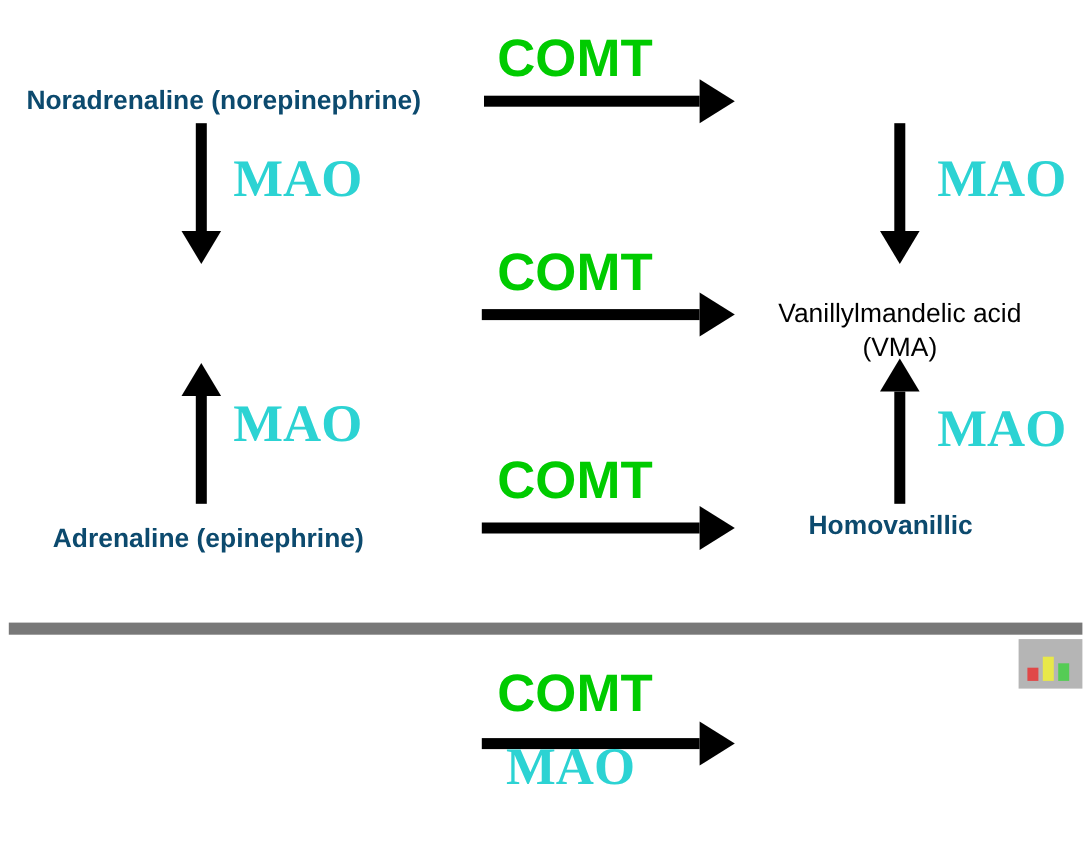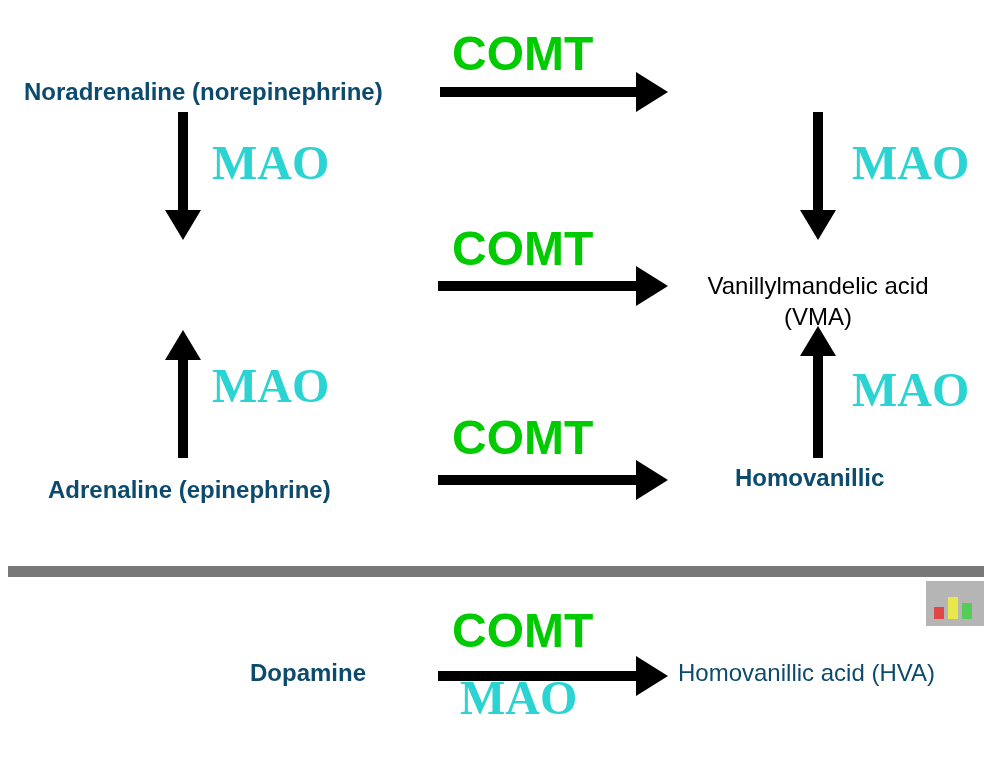--- a/index.html
+++ b/index.html
@@ -181,26 +181,24 @@
   <div class="node bold" style="left:735px; top:464px;">Homovanillic</div>
 
   <div class="divider"></div>
 
   <div class="chart-icon">
     <div class="bar red"></div>
     <div class="bar yellow"></div>
     <div class="bar green"></div>
   </div>
 
-  <div class="node bold" style="left:250px; top:659px;">Dopamine</div>
 
   <div class="enzyme comt" style="left:452px; top:607px;">COMT</div>
 
   <div class="h-arrow" style="left:438px; top:656px; width:230px;">
     <div class="shaft"></div>
     <div class="head"></div>
   </div>
 
   <div class="enzyme mao" style="left:460px; top:674px;">MAO</div>
 
-  <div class="node" style="left:678px; top:659px;">Homovanillic acid (HVA)</div>
 
 </div>
 
 </body></html>

